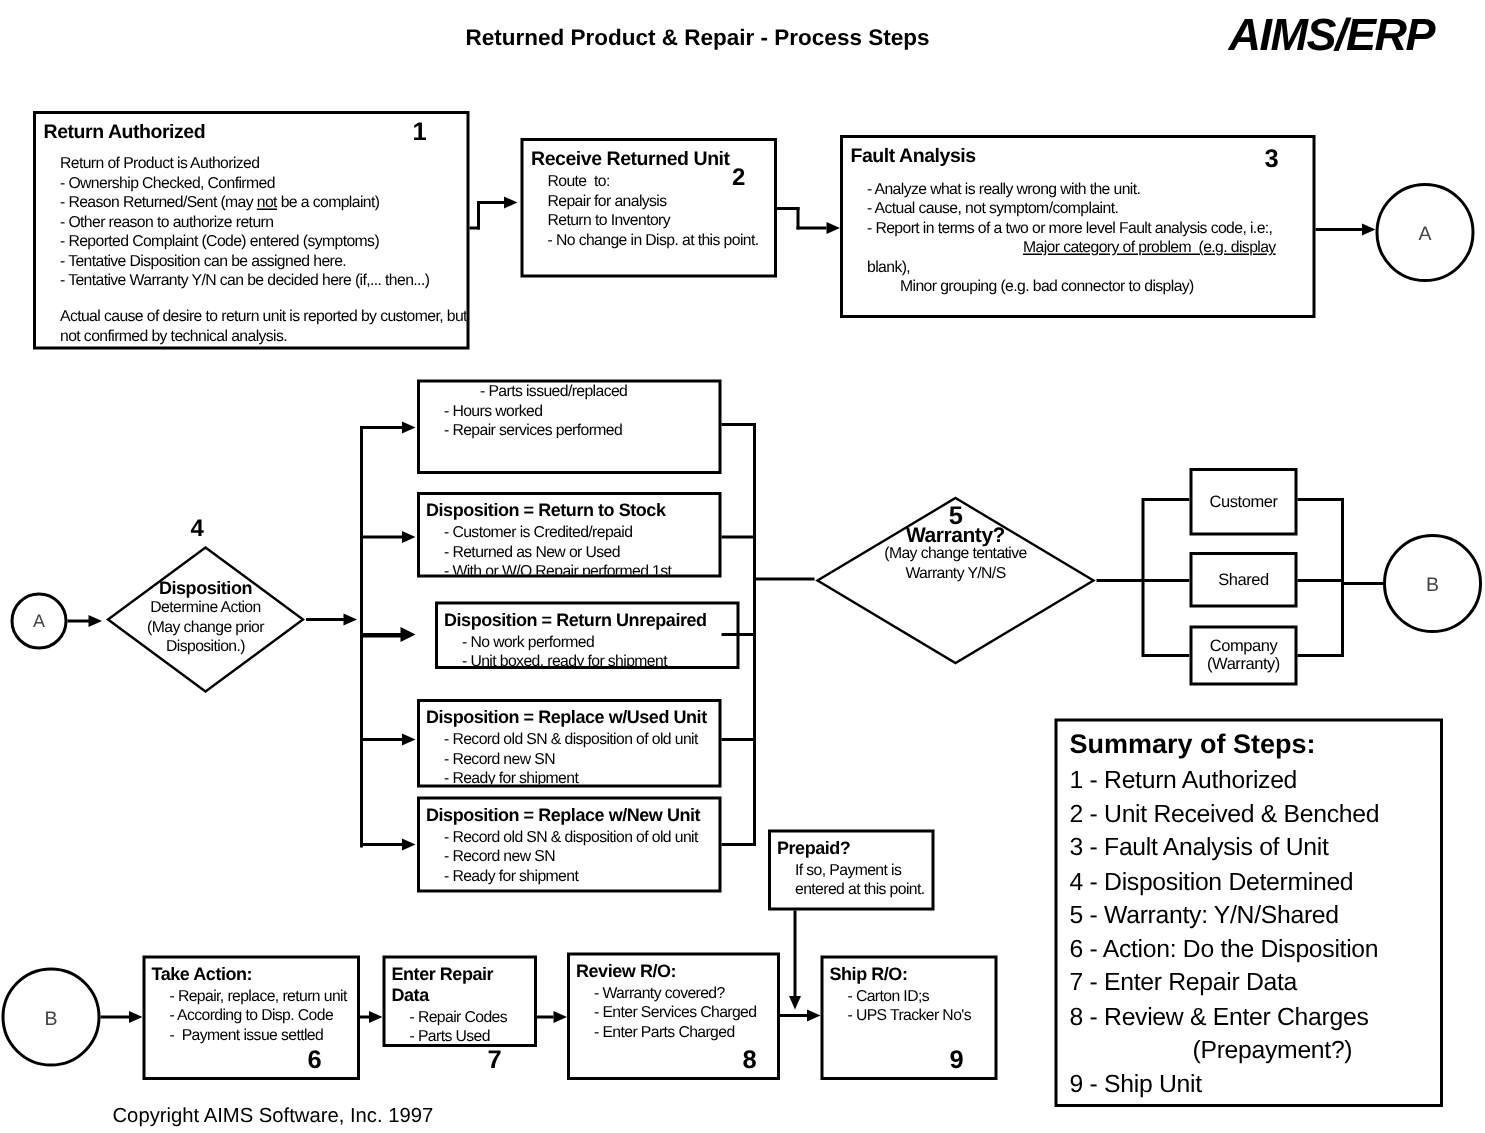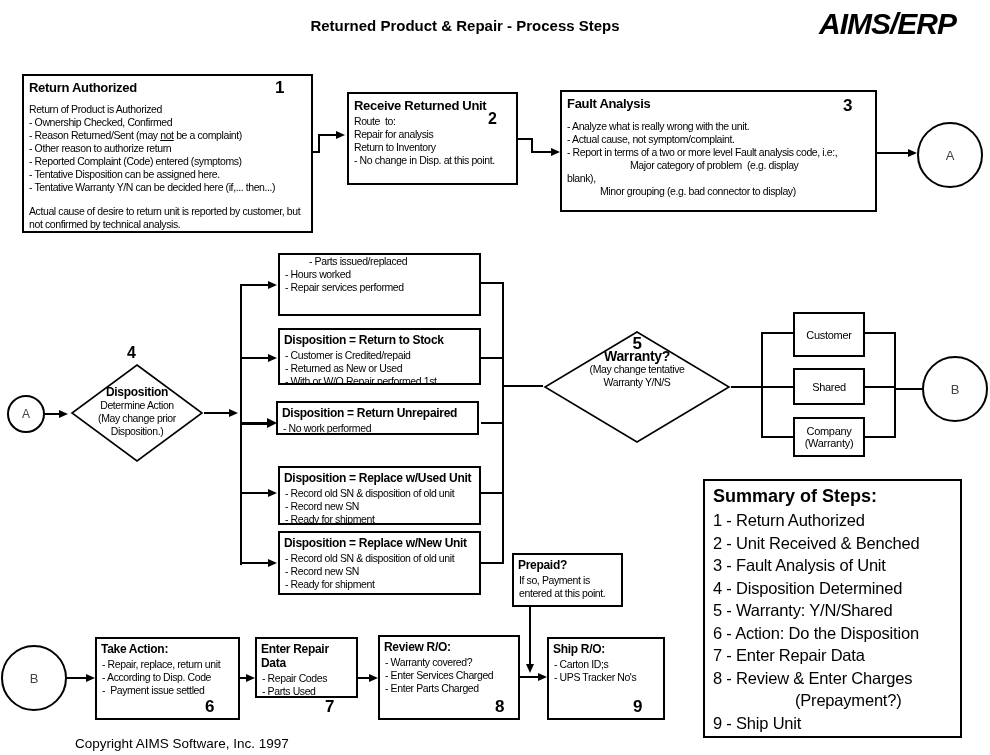--- a/index.html
+++ b/index.html
@@ -8,26 +8,26 @@
   .box{position:absolute;border:2px solid #000;background:#fff;box-sizing:border-box;overflow:hidden;}
   .h{position:absolute;height:2px;background:#000;}
   .v{position:absolute;width:2px;background:#000;}
   .ar{position:absolute;width:0;height:0;border-top:4px solid transparent;border-bottom:4px solid transparent;border-left:9px solid #000;}
   .arb{position:absolute;width:0;height:0;border-top:5px solid transparent;border-bottom:5px solid transparent;border-left:10px solid #000;}
   .ad{position:absolute;width:0;height:0;border-left:4px solid transparent;border-right:4px solid transparent;border-top:9px solid #000;}
   .circle{position:absolute;border:2px solid #000;border-radius:50%;background:#fff;box-sizing:border-box;
           display:flex;align-items:center;justify-content:center;font-size:13px;color:#444;}
   .bt{font-weight:bold;font-size:12px;letter-spacing:-0.3px;padding:3px 0 2px 4px;}
   .bt13{font-weight:bold;font-size:13px;letter-spacing:-0.3px;padding:4px 0 2px 5px;}
-  .ln{font-size:10.5px;line-height:13px;letter-spacing:-0.4px;padding-left:5px;white-space:pre-wrap;}
+  .ln{font-size:10.5px;line-height:13px;letter-spacing:-0.4px;padding-left:16px;white-space:pre-wrap;}
   .num{position:absolute;font-weight:bold;font-size:16px;}
   .dtext{position:absolute;text-align:center;font-size:10.5px;line-height:13px;letter-spacing:-0.4px;}
   .dtitle{font-weight:bold;font-size:12px;letter-spacing:-0.3px;}
   .u{text-decoration:underline;}
-  .ind1{padding-left:68px;}
+  .ind1{padding-left:120px;text-decoration:underline;}
   .ind2{padding-left:38px;}
   .sumbox{position:absolute;border:2px solid #000;box-sizing:border-box;padding:3px 0 0 8px;}
   .sumtitle{font-weight:bold;font-size:18px;line-height:25px;}
   .sumln{font-size:16.5px;line-height:22.5px;letter-spacing:-0.2px;}
   .sumind{padding-left:82px;}
   svg{position:absolute;overflow:visible;}
 </style>
 </head>
 <body>
 
@@ -119,21 +119,21 @@
     <div class="ln" style="white-space:nowrap;margin-left:24px;">- Parts issued/replaced</div>
     <div class="ln" style="white-space:nowrap;">- Hours worked</div>
     <div class="ln" style="white-space:nowrap;">- Repair services performed</div>
   </div>
   <div class="box" style="left:278px;top:328px;width:203px;height:57px;">
     <div class="bt">Disposition = Return to Stock</div>
     <div class="ln" style="white-space:nowrap;">- Customer is Credited/repaid</div>
     <div class="ln" style="white-space:nowrap;">- Returned as New or Used</div>
     <div class="ln" style="white-space:nowrap;">- With or W/O Repair performed 1st</div>
   </div>
-  <div class="box" style="left:276px;top:401px;width:203px;height:34px;">
+  <div class="box" style="left:290px;top:401px;width:203px;height:45px;">
     <div class="bt">Disposition = Return Unrepaired</div>
     <div class="ln" style="white-space:nowrap;">- No work performed</div>
     <div class="ln" style="white-space:nowrap;">- Unit boxed, ready for shipment</div>
   </div>
   <div class="box" style="left:278px;top:466px;width:203px;height:59px;">
     <div class="bt">Disposition = Replace w/Used Unit</div>
     <div class="ln" style="white-space:nowrap;">- Record old SN &amp; disposition of old unit</div>
     <div class="ln" style="white-space:nowrap;">- Record new SN</div>
     <div class="ln" style="white-space:nowrap;">- Ready for shipment</div>
   </div>

